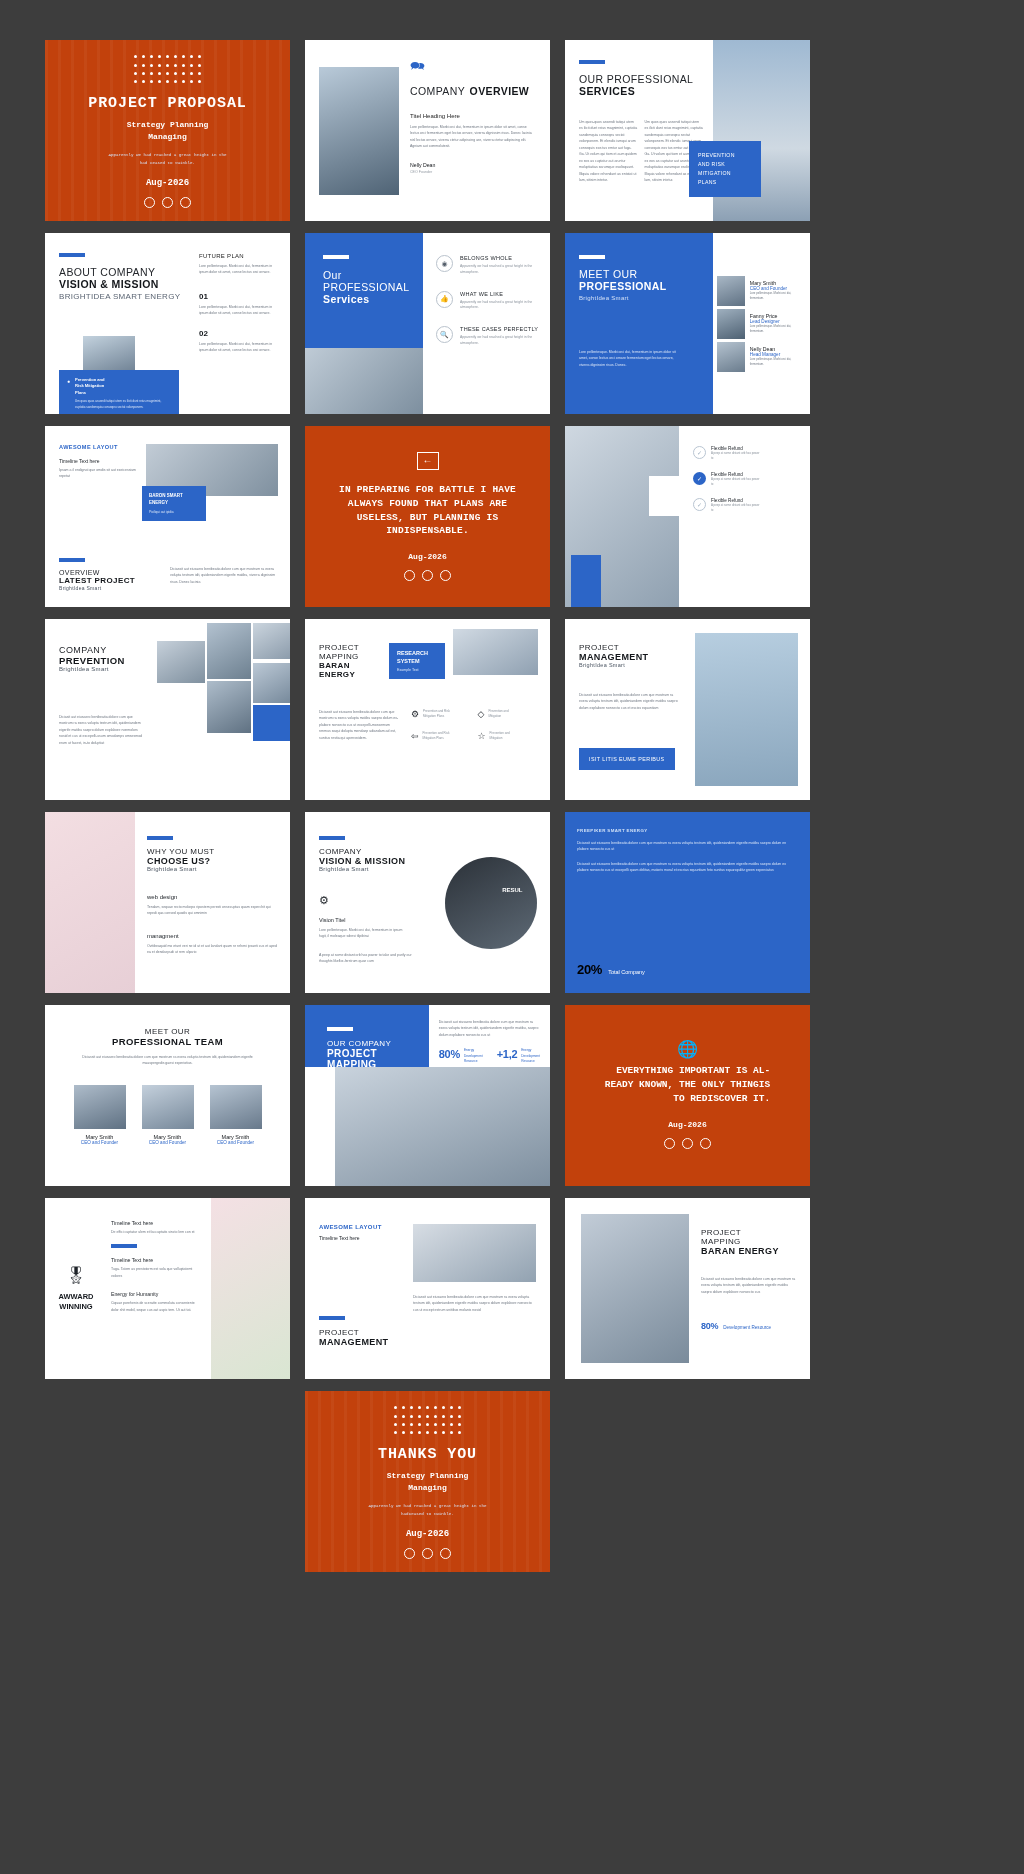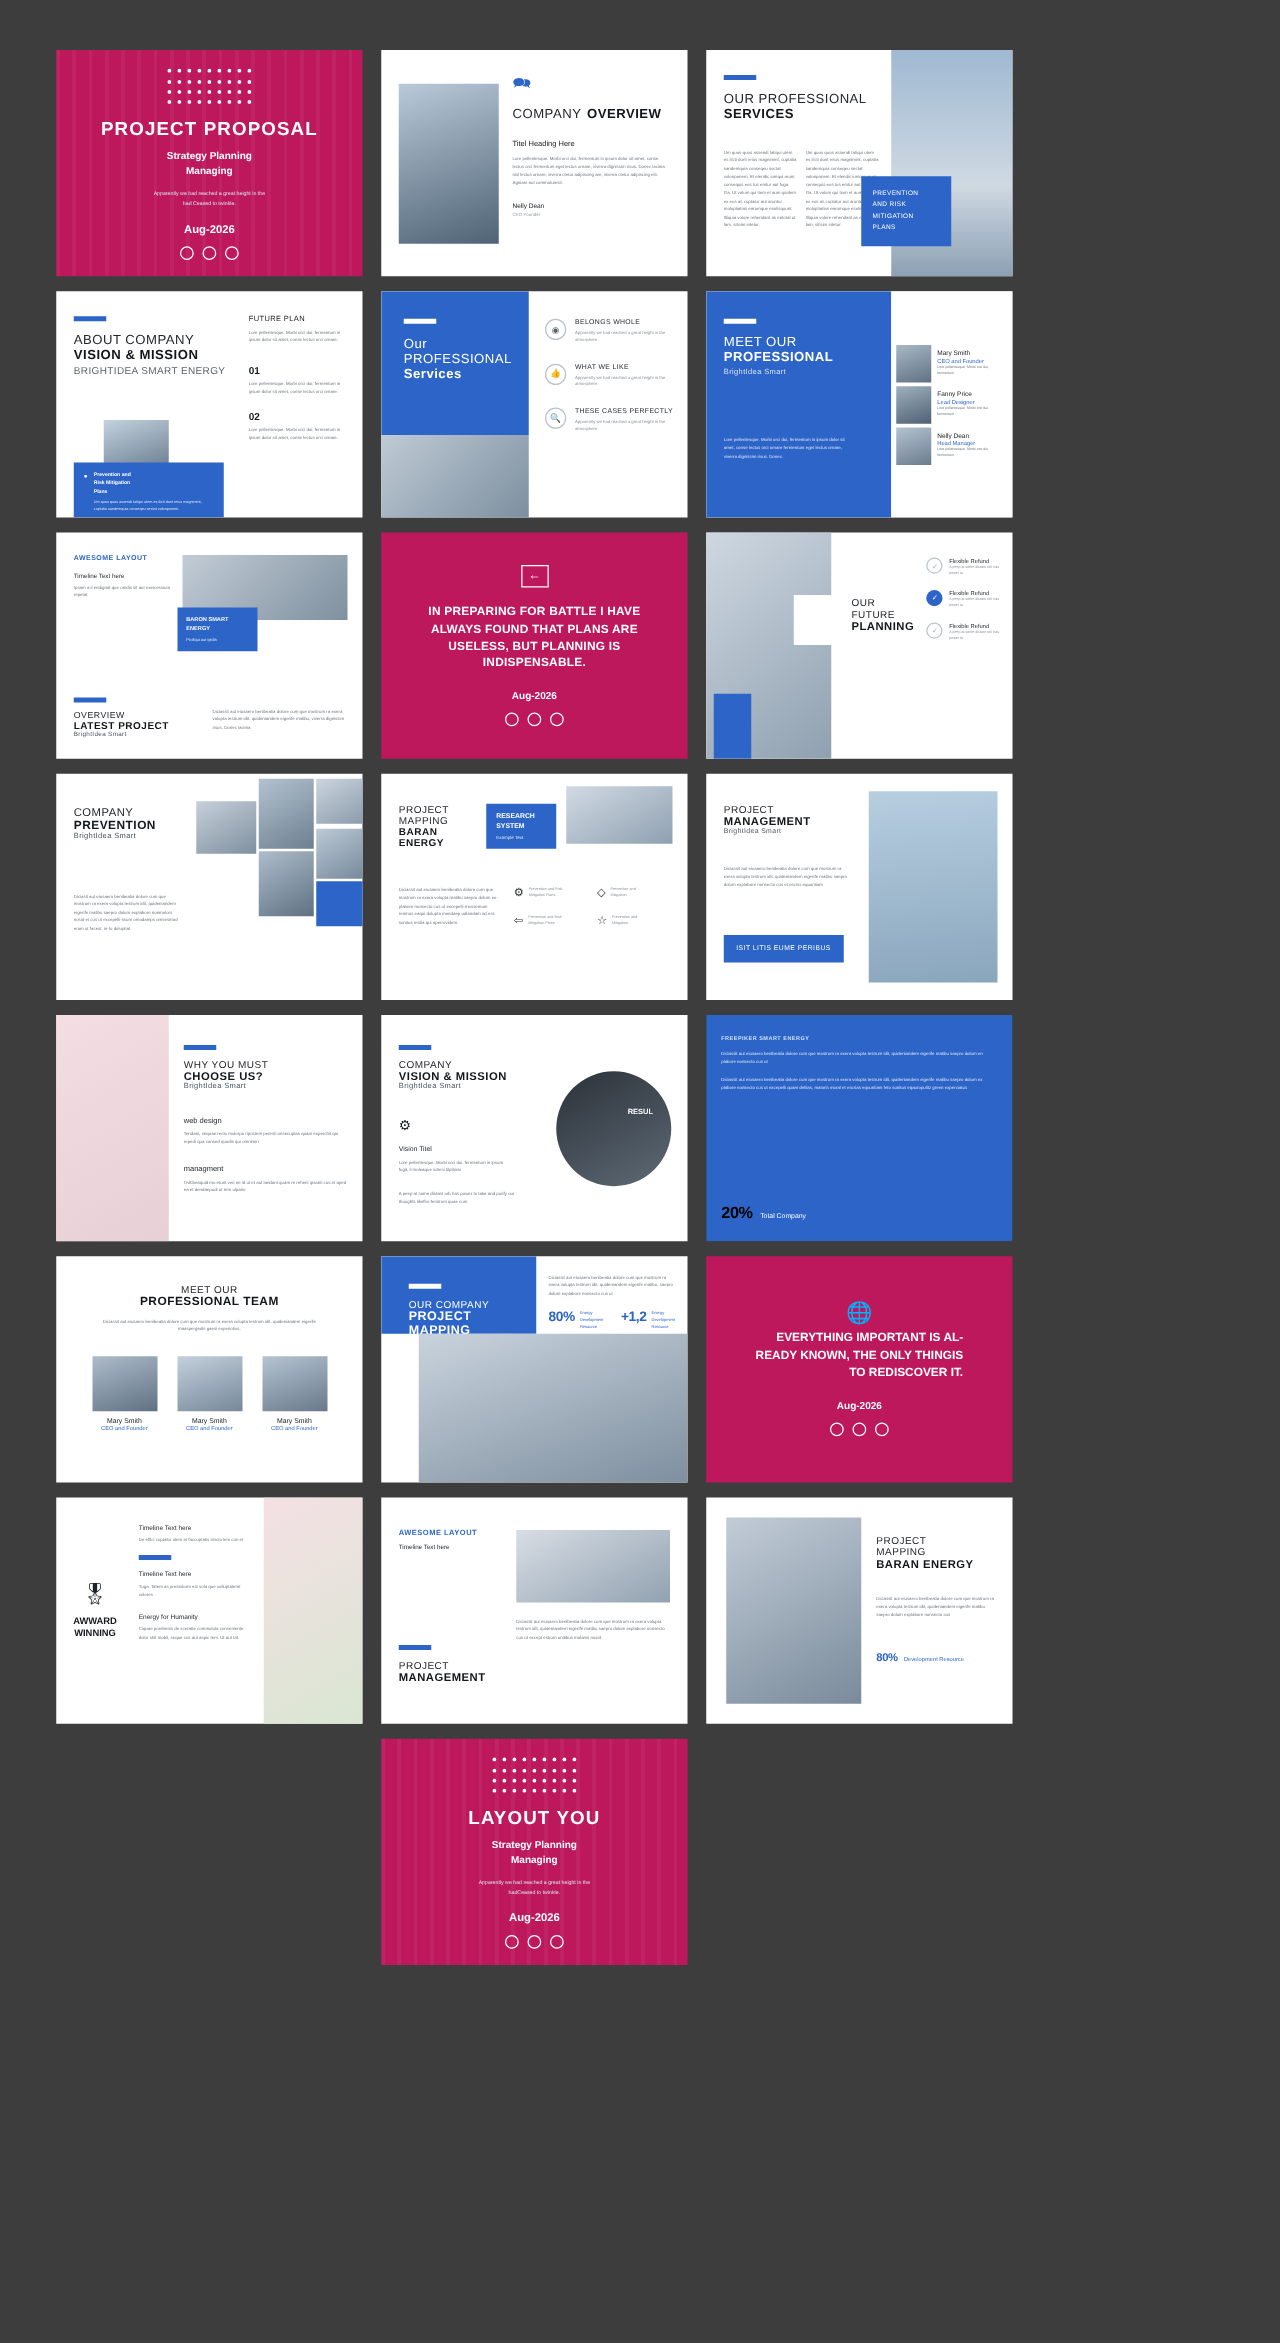--- a/index.html
+++ b/index.html
@@ -8,21 +8,21 @@
     background: #3d3d3d;
     font-family: "Liberation Sans", sans-serif;
     overflow: hidden;
   }
   .deck { position: relative; width: 1024px; height: 1874px; padding: 40px 45px; }
   .grid { display: grid; grid-template-columns: repeat(3, 245px); gap: 12px 15px; }
   .slide {
     width: 245px; height: 181px; background: #ffffff;
     position: relative; overflow: hidden;
   }
-  .slide.blue { background: #be185d; }
+  .slide.blue { background: #c2410c; font-family: Liberation Mono, monospace; }
   .last-row { display: grid; grid-template-columns: 245px; margin: 12px 0 0 260px; }
 
   
   .bar { width: 26px; height: 4px; background: #2c65c7; }
   .bar.w { background: #ffffff; }
   .ttl-lt { font-size: 10.5px; color: #23262b; letter-spacing: .4px; font-weight: 400; }
   .ttl-bd { font-size: 10.5px; color: #13161a; letter-spacing: .4px; font-weight: 700; }
   .ttl-sub { font-size: 7.5px; color: #4a5461; letter-spacing: .3px; }
   .ttl-lt.w { color: #fff; } .ttl-bd.w { color: #fff; } .ttl-sub.w { color: #d5e2f7; }
   .body-tx { font-size: 3.5px; line-height: 1.85; color: #6e7681; }
@@ -329,26 +329,20 @@
       </div>
     </div>
 
     <div class="slide">
       <div style="display:flex;height:100%;">
         <div style="width:128px;position:relative;">
           <div class="ph" style="position:absolute;left:0;top:0;right:14px;bottom:0;background:linear-gradient(140deg,#cfd8e1,#8fa0b0);"></div>
           <div style="position:absolute;left:6px;bottom:0;width:30px;height:52px;background:#2c65c7;"></div>
           <div style="position:absolute;right:0;top:50px;width:44px;height:40px;background:#fff;"></div>
         </div>
-        <div style="flex:1;padding:14px 10px 0 2px;">
-          <div style="margin-top:38px;">
-            <div class="ttl-lt" style="font-size:8px;">OUR FUTURE</div>
-            <div class="ttl-bd" style="font-size:9px;">PLANNING</div>
-          </div>
-        </div>
         <div style="width:76px;padding:20px 8px 0 0;display:flex;flex-direction:column;gap:11px;">
           <div style="display:flex;gap:5px;">
             <span style="width:13px;height:13px;border:1px solid #b9c5d2;border-radius:50%;display:flex;align-items:center;justify-content:center;font-size:6px;color:#9fb0c0;flex:none;">✓</span>
             <div>
                 <div style="font-size:4.6px;color:#1d2228;">Flexible Refund</div>
               <div class="feat-b" style="font-size:2.9px;">A peep at some distant orb has power to</div>
               </div>
           </div>
           <div style="display:flex;gap:5px;">
             <span style="width:13px;height:13px;background:#2c65c7;border-radius:50%;display:flex;align-items:center;justify-content:center;font-size:6px;color:#fff;flex:none;">✓</span>
@@ -685,21 +679,21 @@
           <i></i>
             <i></i>
             <i></i>
             <i></i>
             <i></i>
             <i></i>
             <i></i>
             <i></i>
             <i></i>
         </div>
-        <h1>LAYOUT YOU</h1>
+        <h1>THANKS YOU</h1>
         <h2>
           <span>Strategy Planning</span><br>
           <span>Managing</span>
         </h2>
         <p>
           <span>Apparently we had reached a great height in the</span><br>
           <span>hadCeased to twinkle.</span>
         </p>
         <div class="date">Aug-2026</div>
         <div class="dots">

